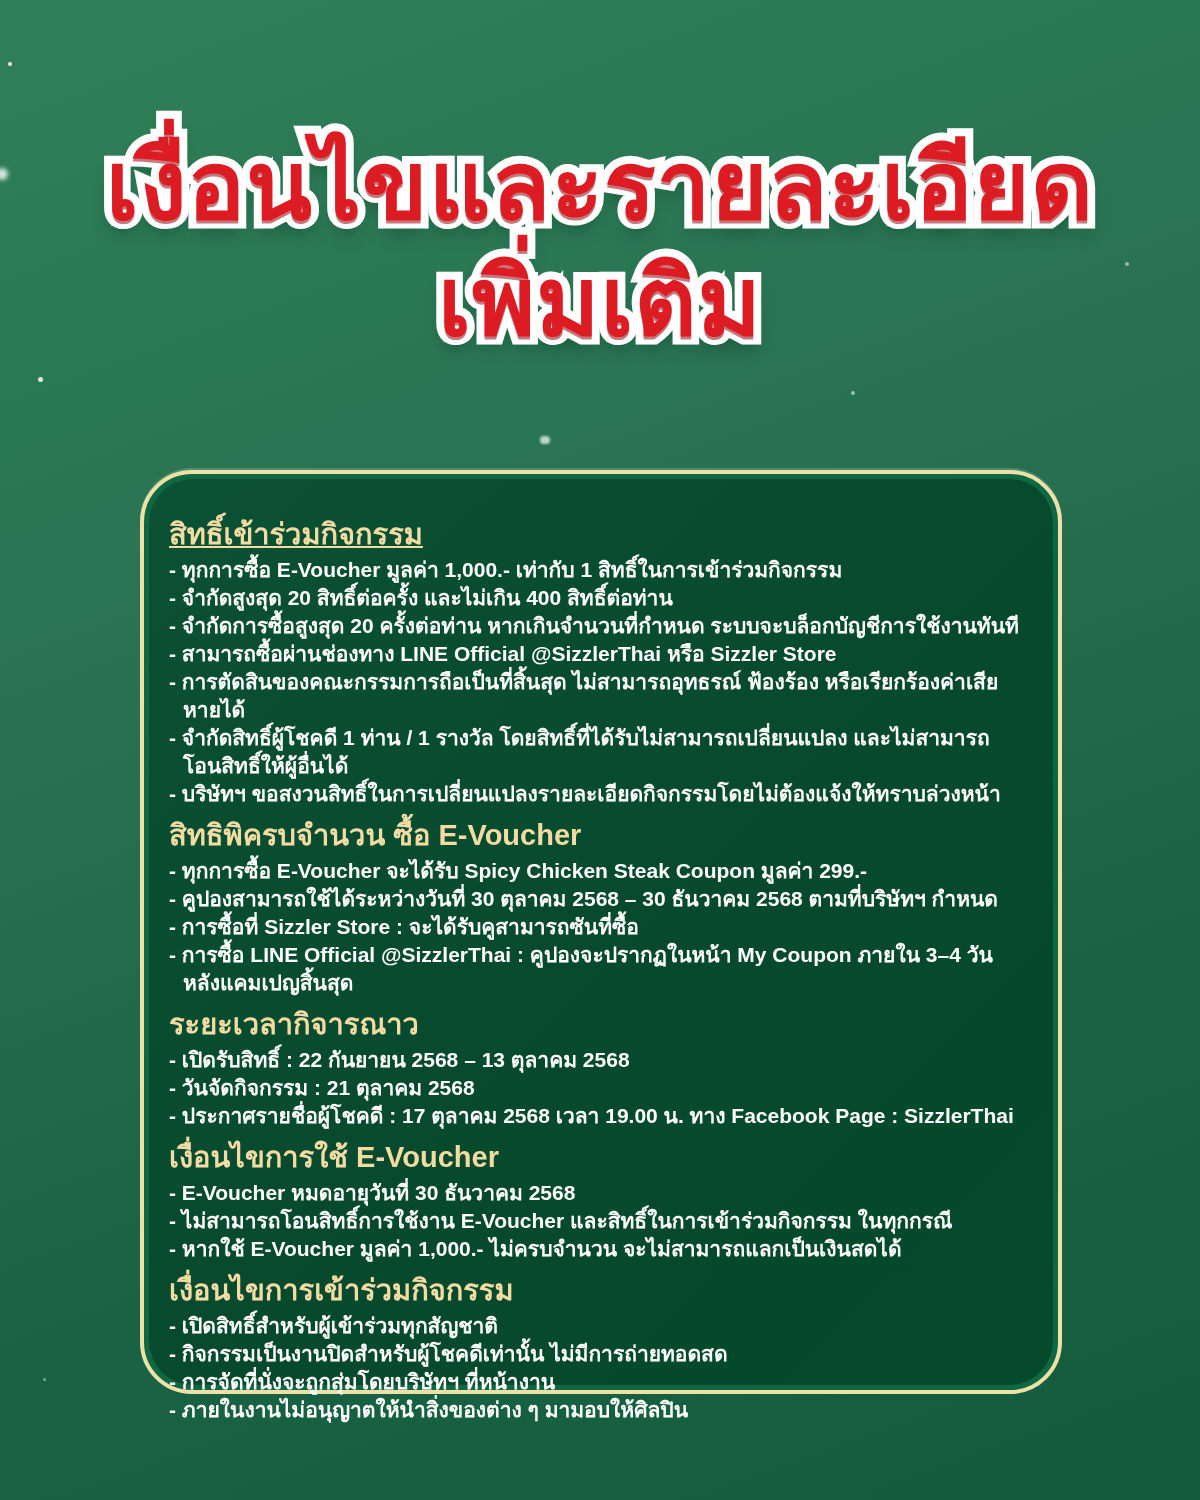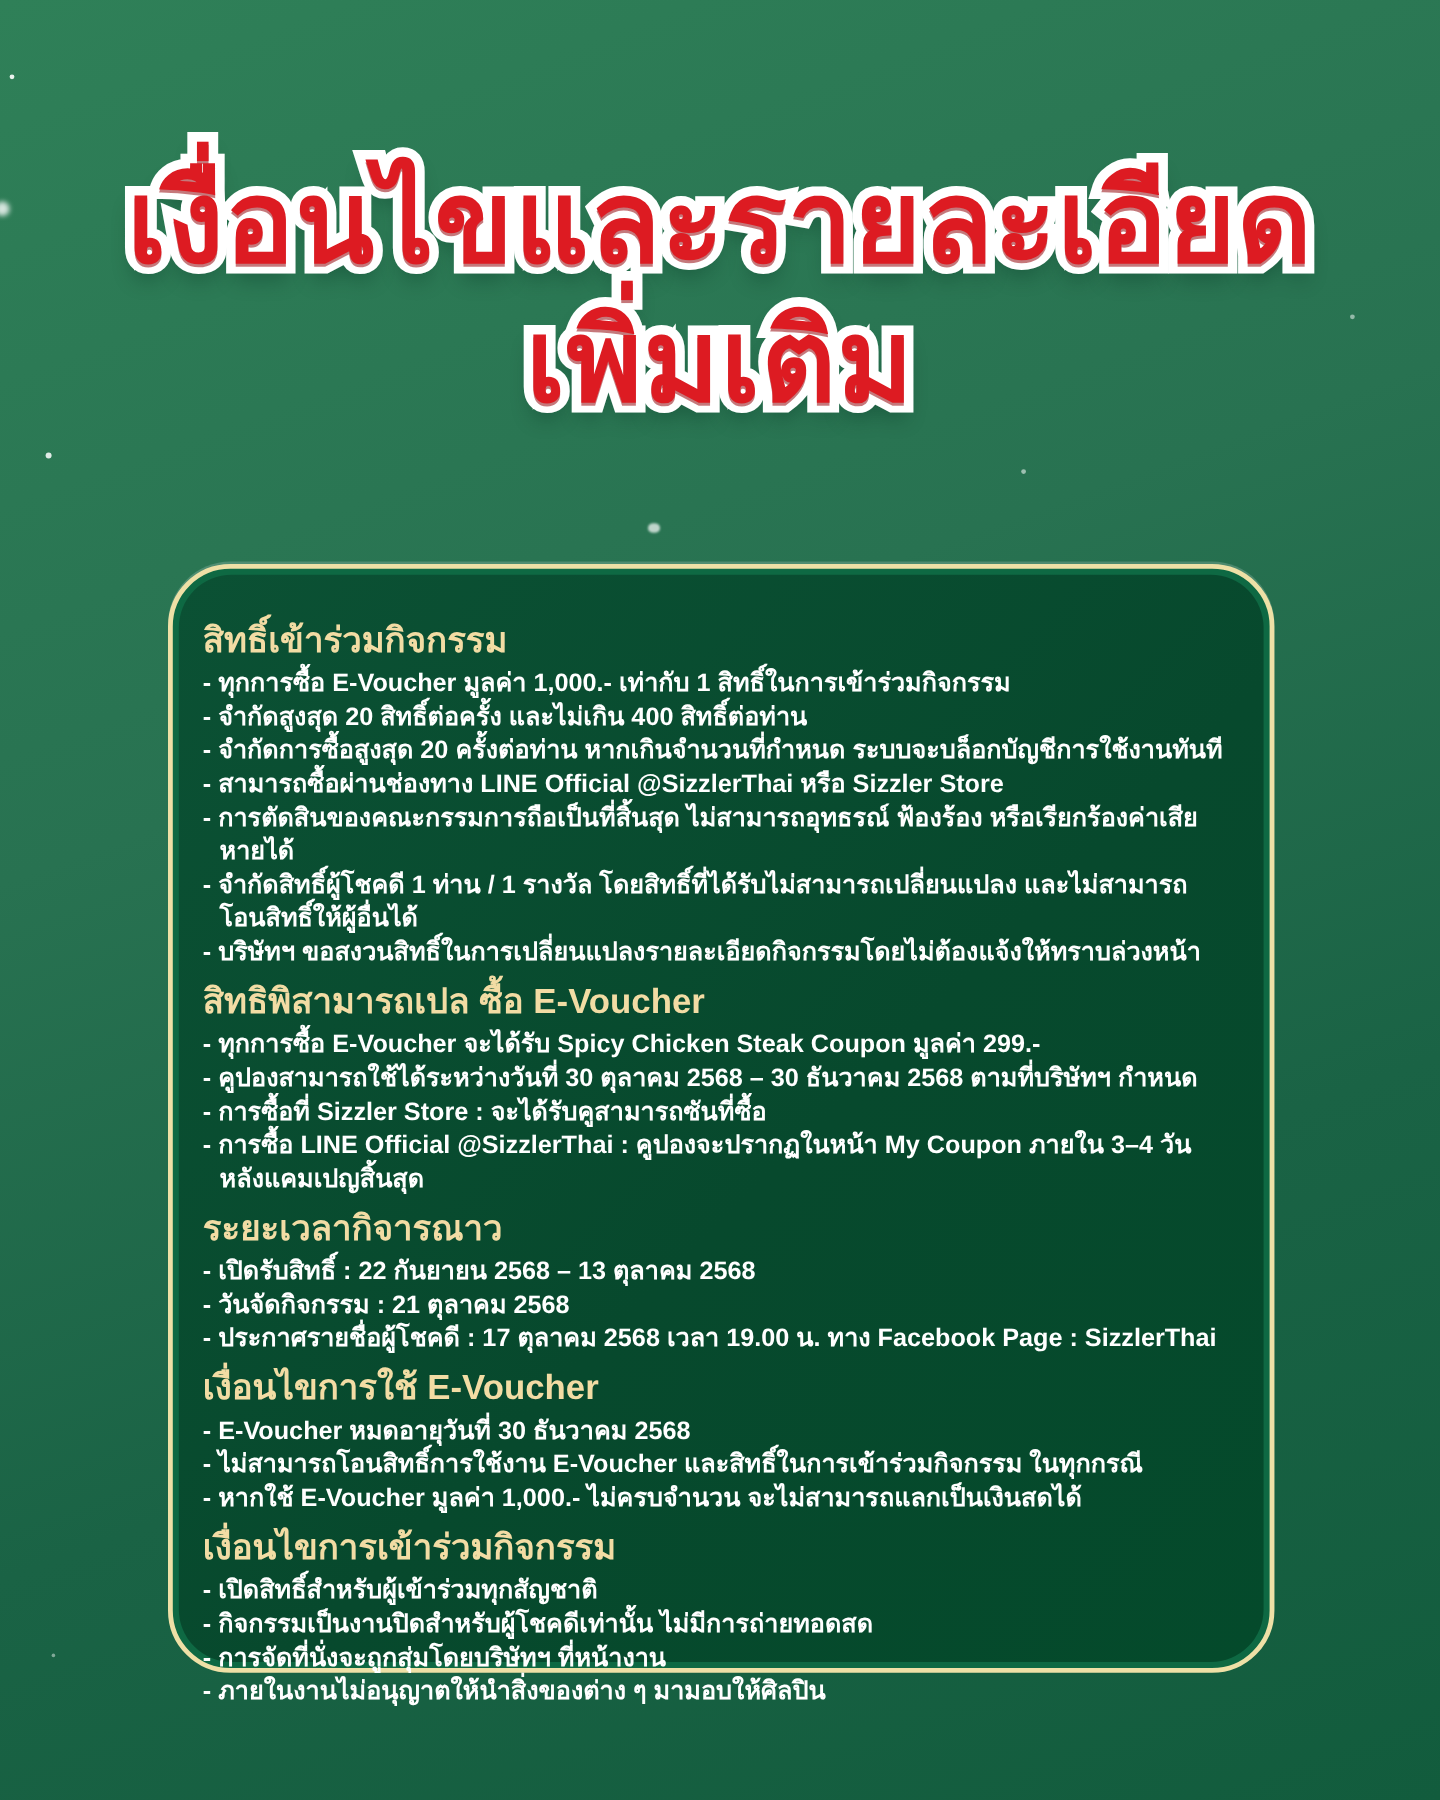--- a/index.html
+++ b/index.html
@@ -57,21 +57,21 @@
     padding:36px 26px 18px 20px;
     box-sizing:border-box;
   }
   .sec-heading{
     color:#f2dca4;
     font-size:29px;
     font-weight:bold;
     line-height:38px;
     margin:8px 0 3px 0;
   }
-  .section:first-child .sec-heading{margin-top:0;}
+  .section:first-child .sec-heading{margin-top:0;text-decoration:underline;}
   .sec-item{
     color:#ffffff;
     font-size:21px;
     line-height:28px;
     font-weight:600;
     padding-left:14px;
     text-indent:-14px;
   }
 </style>
 </head>
@@ -111,21 +111,21 @@
         <div class="sec-item">- ทุกการซื้อ E-Voucher มูลค่า 1,000.- เท่ากับ 1 สิทธิ์ในการเข้าร่วมกิจกรรม</div>
         <div class="sec-item">- จำกัดสูงสุด 20 สิทธิ์ต่อครั้ง และไม่เกิน 400 สิทธิ์ต่อท่าน</div>
         <div class="sec-item">- จำกัดการซื้อสูงสุด 20 ครั้งต่อท่าน หากเกินจำนวนที่กำหนด ระบบจะบล็อกบัญชีการใช้งานทันที</div>
         <div class="sec-item">- สามารถซื้อผ่านช่องทาง LINE Official @SizzlerThai หรือ Sizzler Store</div>
         <div class="sec-item">- การตัดสินของคณะกรรมการถือเป็นที่สิ้นสุด ไม่สามารถอุทธรณ์ ฟ้องร้อง หรือเรียกร้องค่าเสียหายได้</div>
         <div class="sec-item">- จำกัดสิทธิ์ผู้โชคดี 1 ท่าน / 1 รางวัล โดยสิทธิ์ที่ได้รับไม่สามารถเปลี่ยนแปลง และไม่สามารถโอนสิทธิ์ให้ผู้อื่นได้</div>
         <div class="sec-item">- บริษัทฯ ขอสงวนสิทธิ์ในการเปลี่ยนแปลงรายละเอียดกิจกรรมโดยไม่ต้องแจ้งให้ทราบล่วงหน้า</div>
       </div>
 
       <div class="section">
-        <div class="sec-heading">สิทธิพิสามารถเปล ซื้อ E-Voucher</div>
+        <div class="sec-heading">สิทธิพิครบจำนวน ซื้อ E-Voucher</div>
         <div class="sec-item">- ทุกการซื้อ E-Voucher จะได้รับ Spicy Chicken Steak Coupon มูลค่า 299.-</div>
         <div class="sec-item">- คูปองสามารถใช้ได้ระหว่างวันที่ 30 ตุลาคม 2568 – 30 ธันวาคม 2568 ตามที่บริษัทฯ กำหนด</div>
         <div class="sec-item">- การซื้อที่ Sizzler Store : จะได้รับคูสามารถซันที่ซื้อ</div>
         <div class="sec-item">- การซื้อ LINE Official @SizzlerThai : คูปองจะปรากฏในหน้า My Coupon ภายใน 3–4 วัน หลังแคมเปญสิ้นสุด</div>
       </div>
 
       <div class="section">
         <div class="sec-heading">ระยะเวลากิจารณาว</div>
         <div class="sec-item">- เปิดรับสิทธิ์ : 22 กันยายน 2568 – 13 ตุลาคม 2568</div>
         <div class="sec-item">- วันจัดกิจกรรม : 21 ตุลาคม 2568</div>

